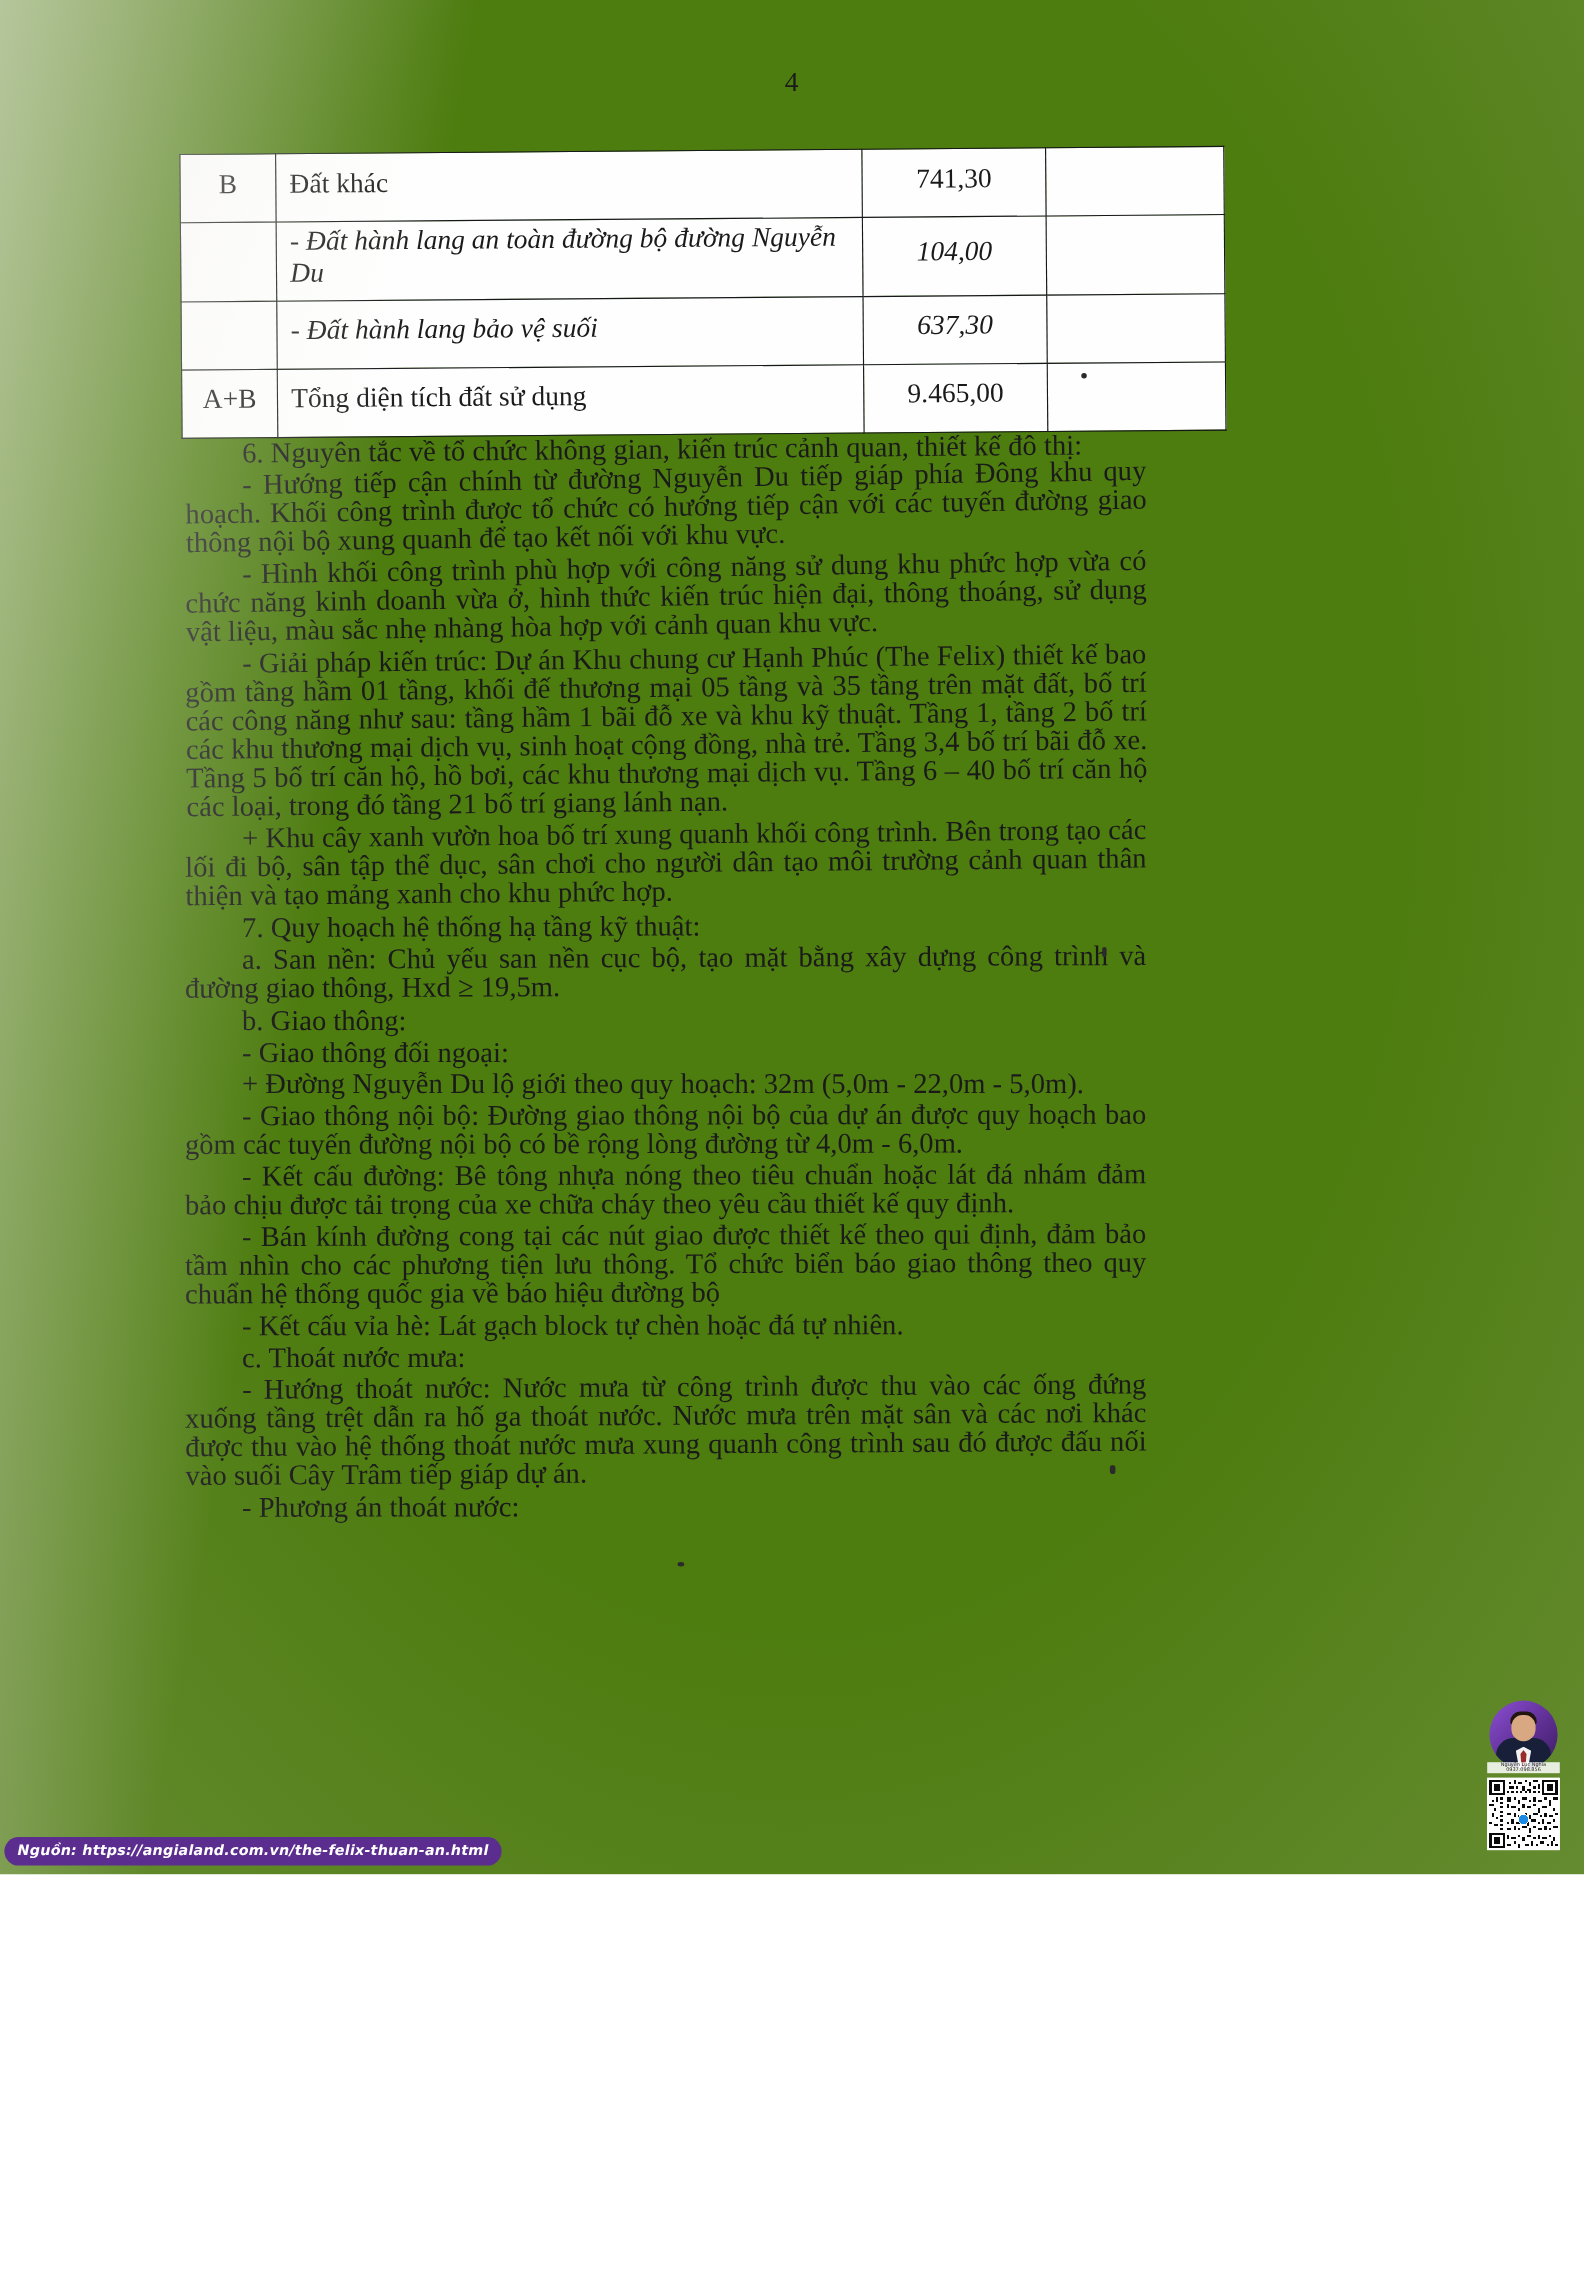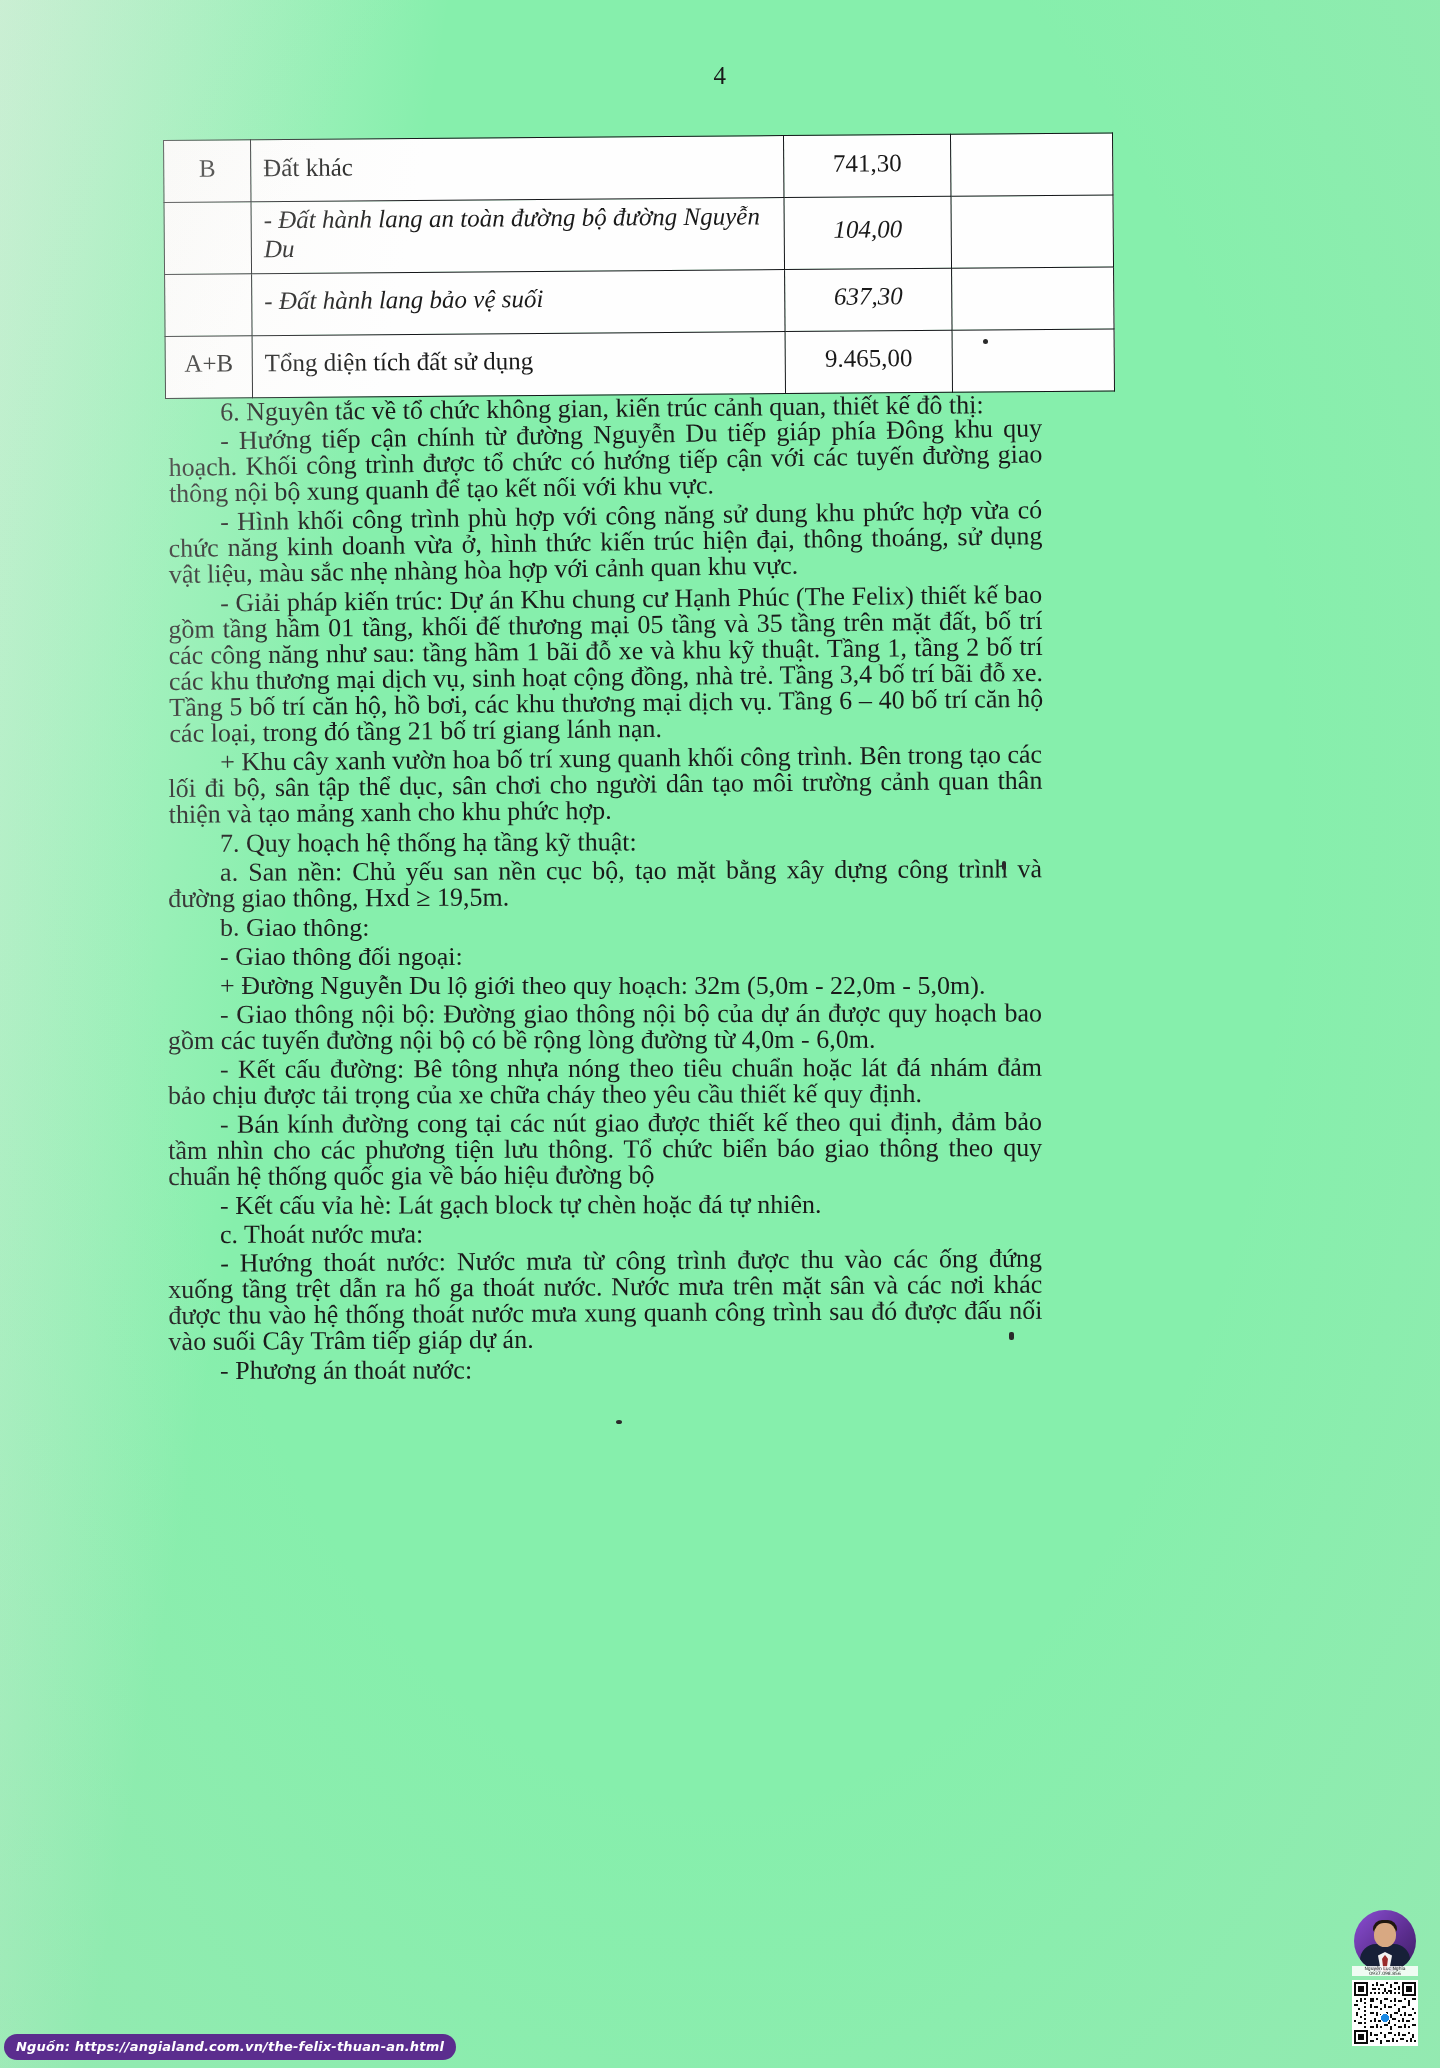--- a/index.html
+++ b/index.html
@@ -9,23 +9,23 @@
     background: #ffffff;
   }
   body {
     font-family: "Liberation Serif", "DejaVu Serif", serif;
     color: #1a1a1a;
   }
 
   #page {
     position: relative;
     width: 1440px;
-    height: 2068px;
+    height: 1704px;
     margin: 0 auto;
-    background: #86efac;
+    background: #4d7c0f;
     overflow: hidden;
   }
 
   
   #scan-tint {
     position: absolute;
     inset: 0;
     background:
       radial-gradient(ellipse at 50% 40%, rgba(255,255,255,0) 55%, rgba(210,208,200,0.18) 100%),
       linear-gradient(100deg, rgba(246,245,240,0.6) 0%, rgba(255,255,255,0) 25%);

